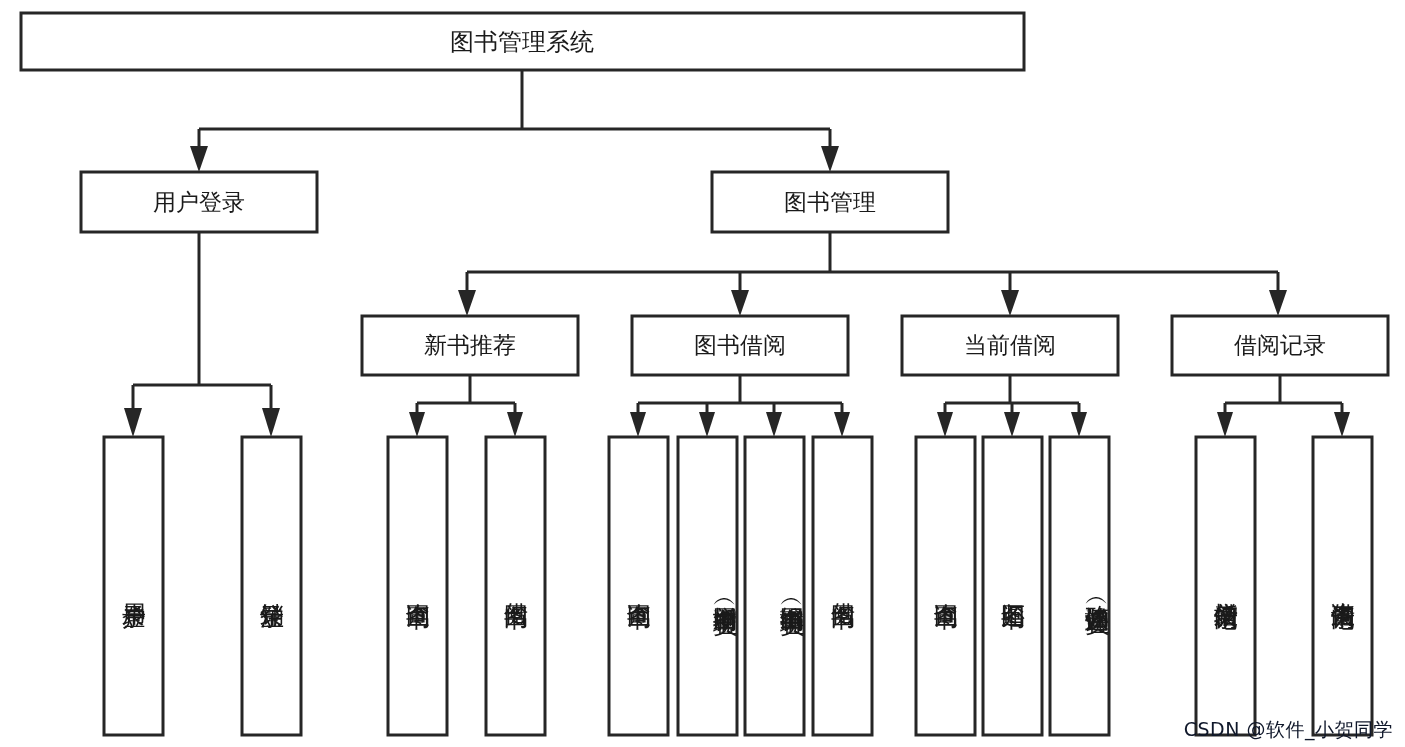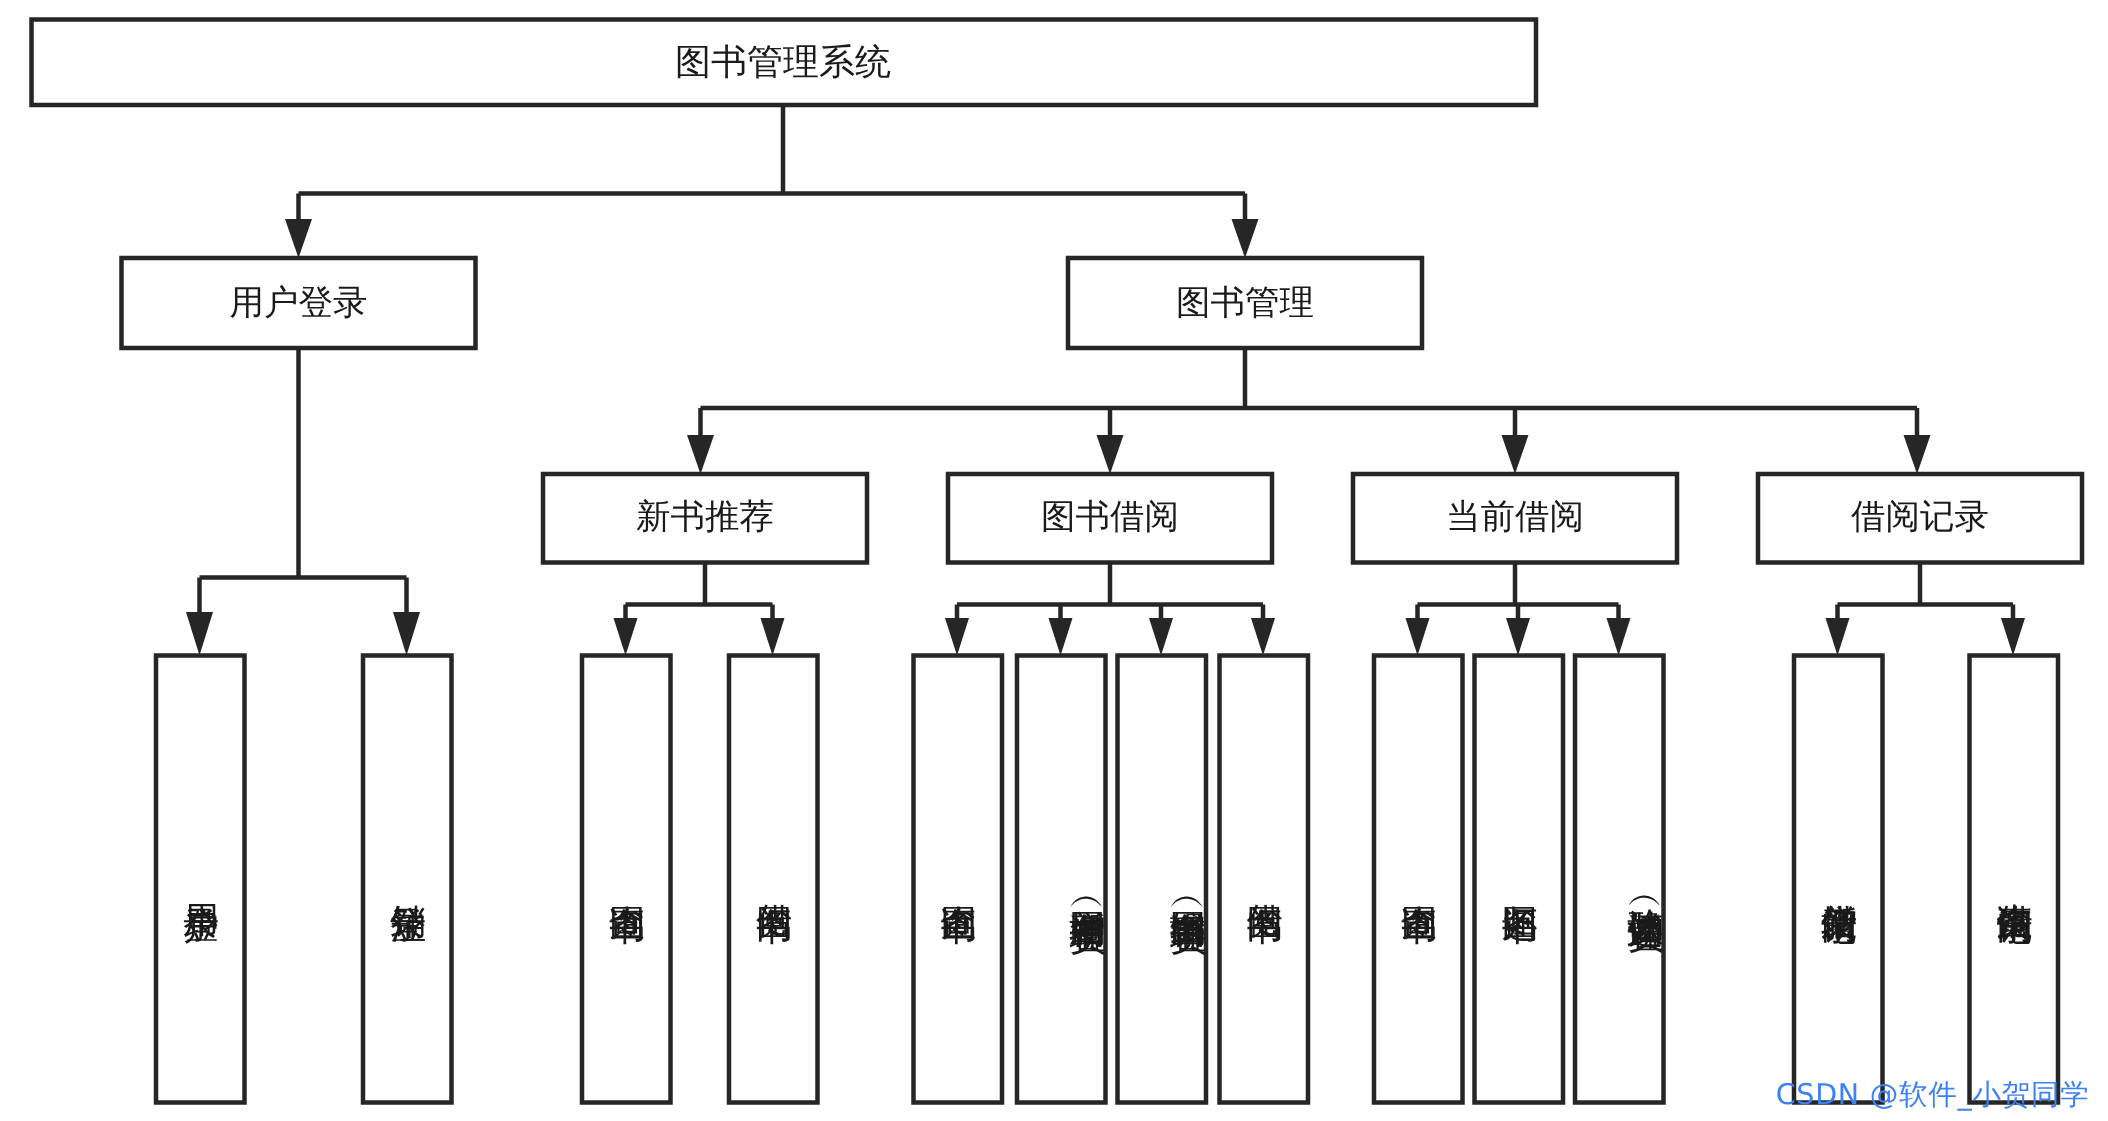--- a/index.html
+++ b/index.html
@@ -73,21 +73,21 @@
     justify-content: center;
     pointer-events: none;
     user-select: none;
   }
   .watermark {
     position: absolute;
     right: 12px;
     bottom: 4px;
     font-family: "DejaVu Sans", "Liberation Sans", sans-serif;
     font-size: 19px;
-    color: #3b82f6;
+    color: #0f172a;
     letter-spacing: 0.5px;
     white-space: nowrap;
   }
 </style>
 </head>
 <body>
 
 <div id="diagram-root">
 
   <svg id="diagram-svg" viewBox="0 0 1405 747">

